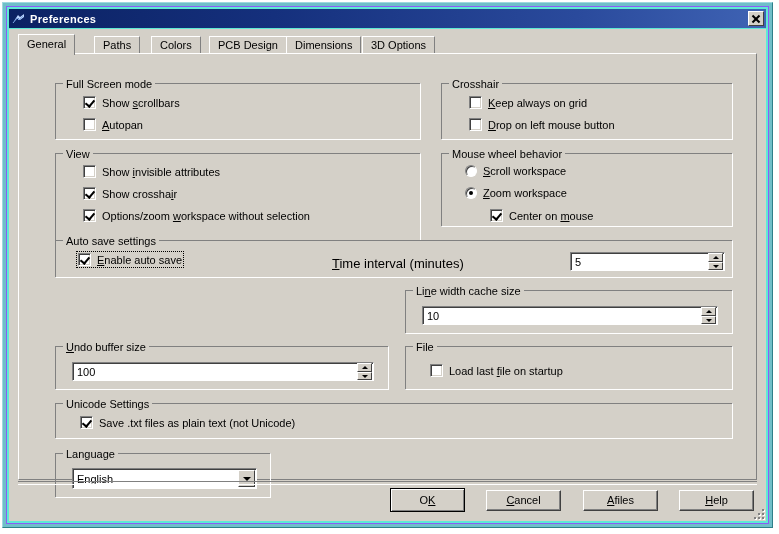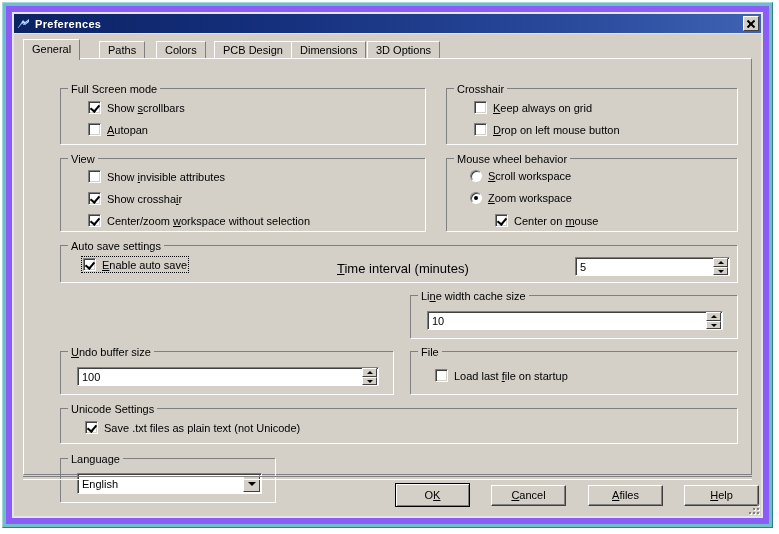--- a/index.html
+++ b/index.html
@@ -28,22 +28,22 @@
     border-left: 1px solid #9fd8de;
     border-right: 1px solid #2e7f89;
     border-bottom: 1px solid #2e7f89;
     box-sizing: border-box;
     padding: 3px;
   }
   #window-inner {
     position: relative;
     width: 100%;
     height: 100%;
-    background: #e5e5e5;
-    border: 6px solid #8b5cf6;
+    background: #5eead4;
+    border: 1px solid #8b5cf6;
     box-sizing: border-box;
   }
 
   
   #title-bar {
     position: absolute;
     left: 2px;
     top: 2px;
     right: 2px;
     height: 19px;
@@ -475,37 +475,37 @@
             <span class="chk-box"></span>
             <span class="chk-label"><span></span><span class="u">K</span><span>eep always on grid</span></span>
           </div>
 
           <div class="chk-row" style="left:27px; top:34px;">
             <span class="chk-box"></span>
             <span class="chk-label"><span></span><span class="u">D</span><span>rop on left mouse button</span></span>
           </div>
         </div>
 
-        <div class="group" style="left:36px; top:99px; width:366px; height:74px;">
+        <div class="group" style="left:36px; top:99px; width:366px; height:88px;">
           <span class="group-inner"></span>
           <span class="group-title">View</span>
 
           <div class="chk-row" style="left:27px; top:11px;">
             <span class="chk-box"></span>
             <span class="chk-label"><span>Show </span><span class="u">i</span><span>nvisible attributes</span></span>
           </div>
 
           <div class="chk-row" style="left:27px; top:33px;">
             <span class="chk-box checked"></span>
             <span class="chk-label"><span>Show crossha</span><span class="u">i</span><span>r</span></span>
           </div>
 
           <div class="chk-row" style="left:27px; top:55px;">
             <span class="chk-box checked"></span>
-            <span class="chk-label"><span>Center/zoom </span><span class="u">w</span><span>orkspace without selection</span></span>
+            <span class="chk-label"><span>Options/zoom </span><span class="u">w</span><span>orkspace without selection</span></span>
           </div>
         </div>
 
         <div class="group" style="left:422px; top:99px; width:292px; height:74px;">
           <span class="group-inner"></span>
           <span class="group-title">Mouse wheel behavior</span>
 
           <div class="rad-row" style="left:23px; top:11px;">
             <span class="rad-box"></span>
             <span class="chk-label"><span></span><span class="u">S</span><span>croll workspace</span></span>

